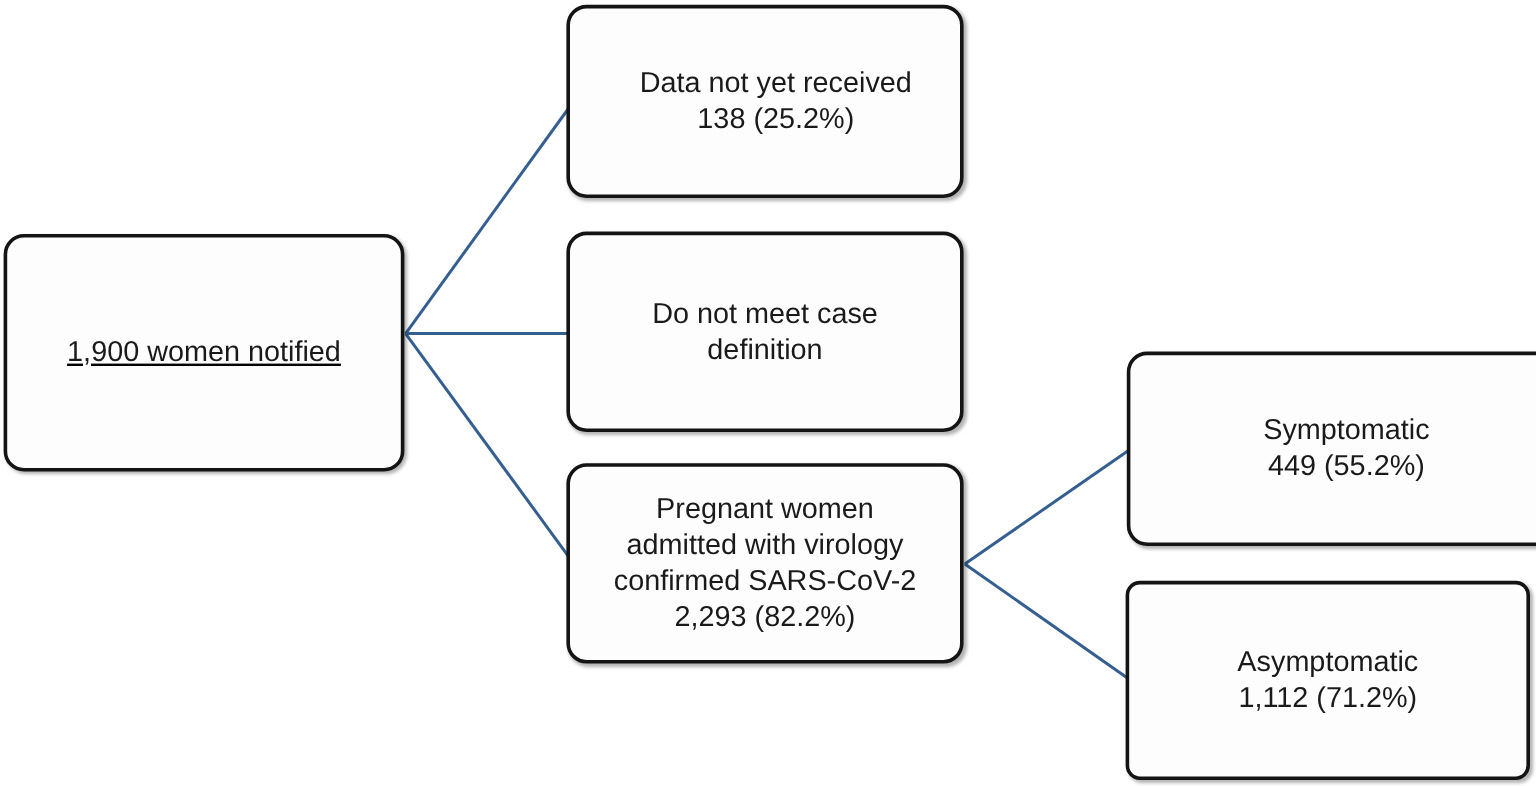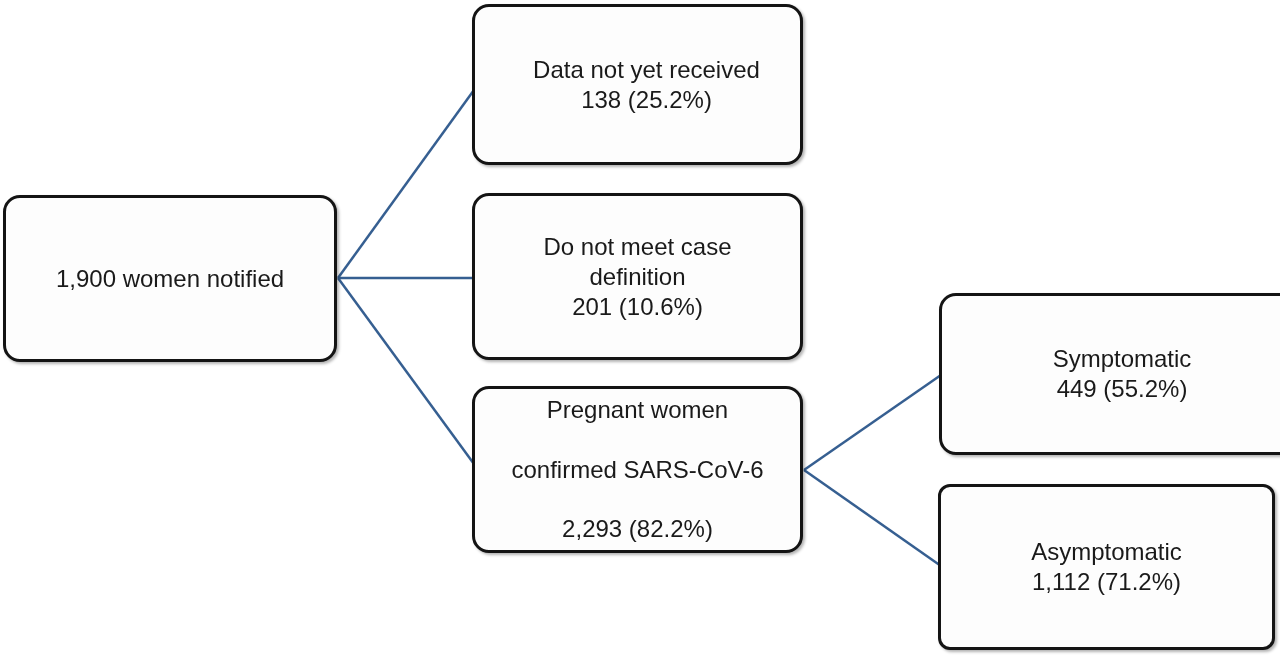--- a/index.html
+++ b/index.html
@@ -37,24 +37,24 @@
     text-align: center;
     z-index: 1;
     padding: 6px 10px;
   }
   .box-line {
     font-size: 24px;
     line-height: 30px;
     color: #1a1a1a;
     white-space: nowrap;
   }
-  .box-root         { left: 3px;   top: 195px; width: 334px; height: 167px; }
+  .box-root         { left: 3px;   top: 195px; width: 334px; height: 198px; text-decoration: underline; }
   .box-not-received { left: 472px; top: 4px;   width: 331px; height: 161px; padding-left: 28px; }
   .box-no-case-def  { left: 472px; top: 193px; width: 331px; height: 167px; text-align: center; }
-  .box-confirmed    { left: 472px; top: 386px; width: 331px; height: 167px; justify-content: space-between; }
+  .box-confirmed    { left: 472px; top: 386px; width: 331px; height: 167px; }
   .box-symptomatic  { left: 939px; top: 293px; width: 366px; height: 162px; }
   .box-asymptomatic { left: 938px; top: 484px; width: 337px; height: 166px; border-radius: 12px; }
 </style>
 </head>
 <body>
 
 <div id="stage">
 
   <svg id="connectors" viewBox="0 0 1280 655" xmlns="http://www.w3.org/2000/svg">
     <line x1="338" y1="278" x2="474" y2="90" stroke-width="2.5" stroke="#365f91"></line>
@@ -69,26 +69,26 @@
   </div>
 
   <div class="box box-not-received">
     <div class="box-line">Data not yet received</div>
     <div class="box-line">138 (25.2%)</div>
   </div>
 
   <div class="box box-no-case-def">
     <div class="box-line">Do not meet case</div>
     <div class="box-line">definition</div>
-    <div class="box-line">201 (10.6%)</div>
   </div>
 
   <div class="box box-confirmed">
     <div class="box-line">Pregnant women</div>
-    <div class="box-line">confirmed SARS-CoV-6</div>
+    <div class="box-line">admitted with virology</div>
+    <div class="box-line">confirmed SARS-CoV-2</div>
     <div class="box-line">2,293 (82.2%)</div>
   </div>
 
   <div class="box box-symptomatic">
     <div class="box-line">Symptomatic</div>
     <div class="box-line">449 (55.2%)</div>
   </div>
 
   <div class="box box-asymptomatic">
     <div class="box-line">Asymptomatic</div>

